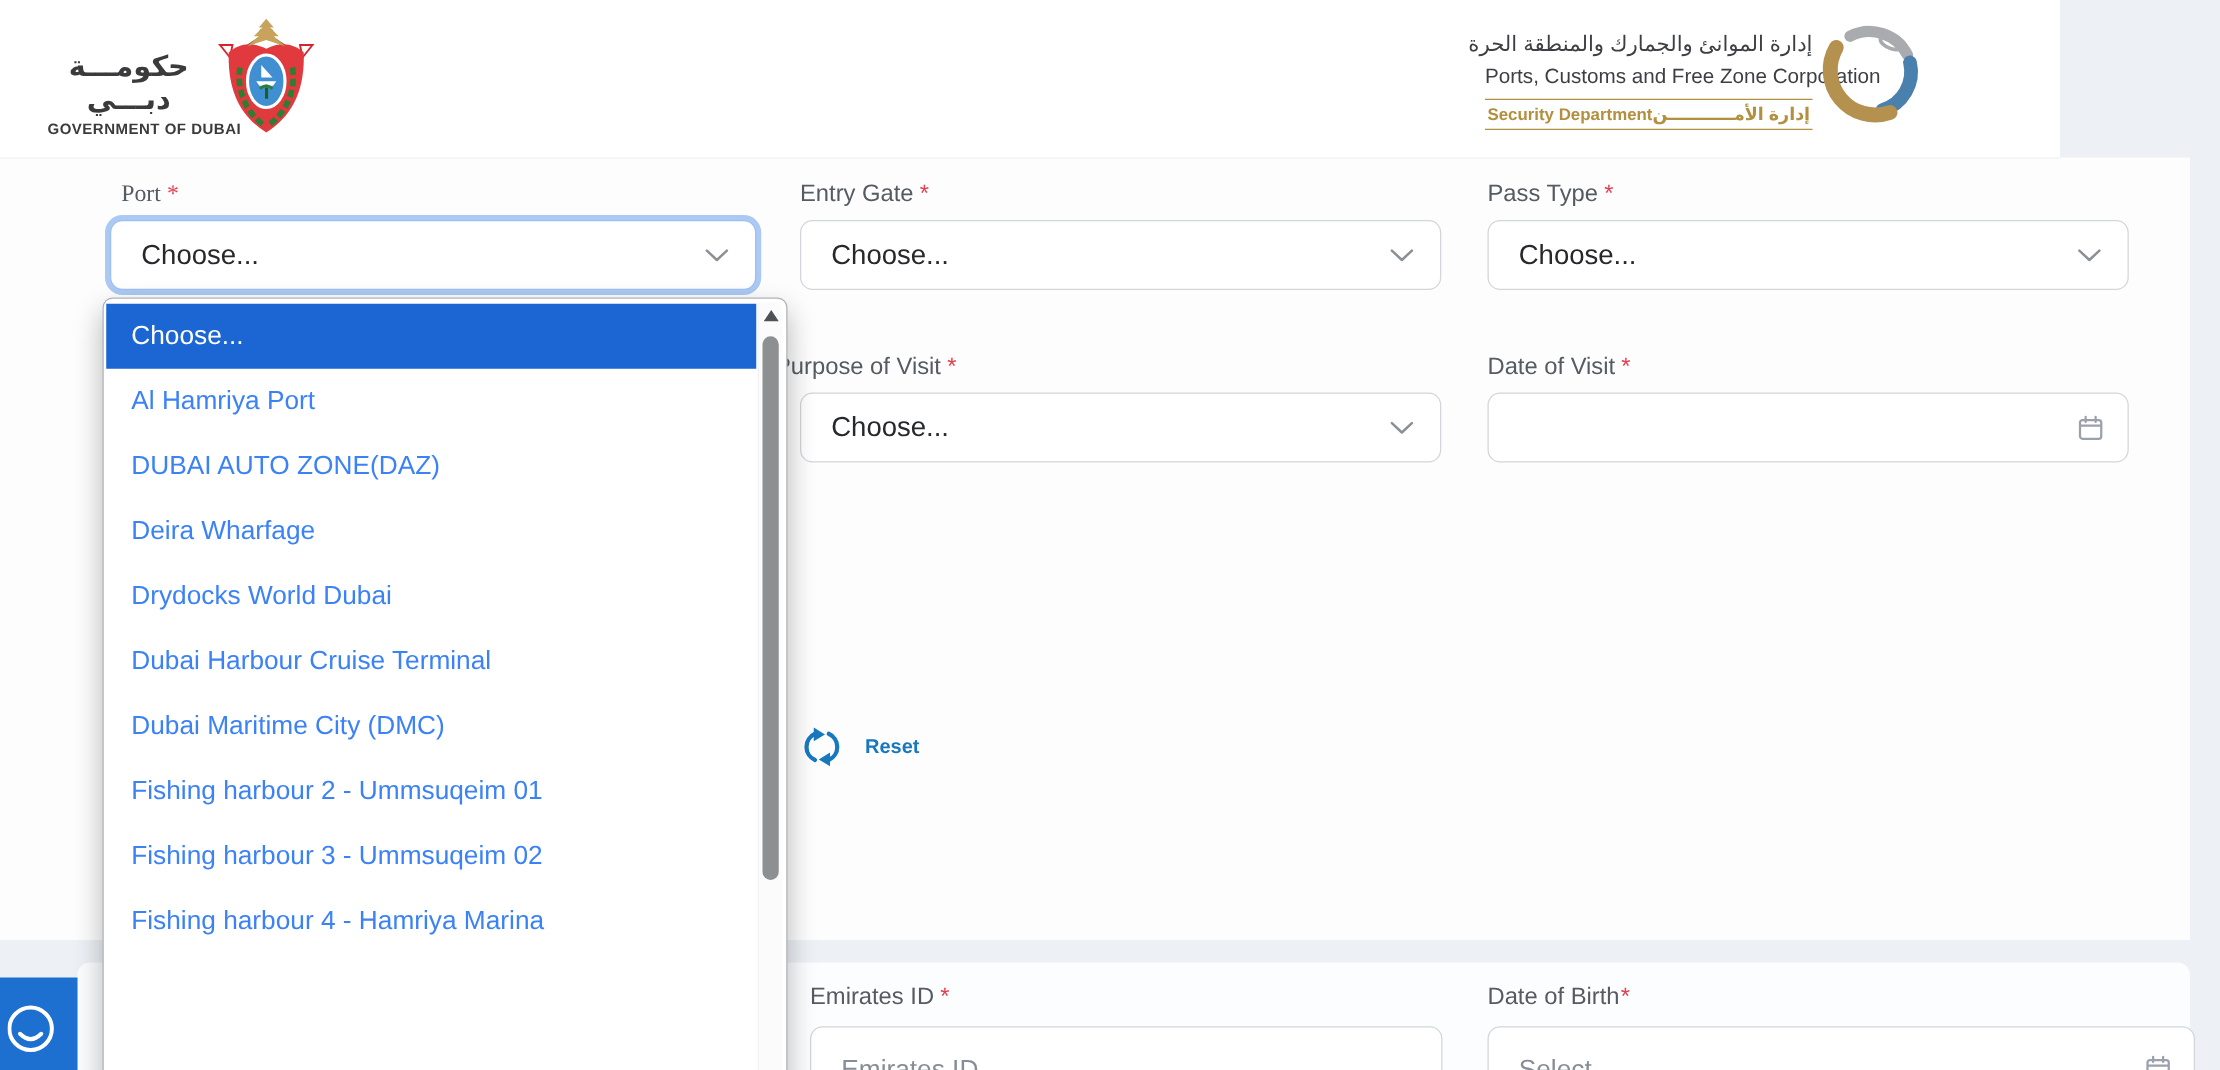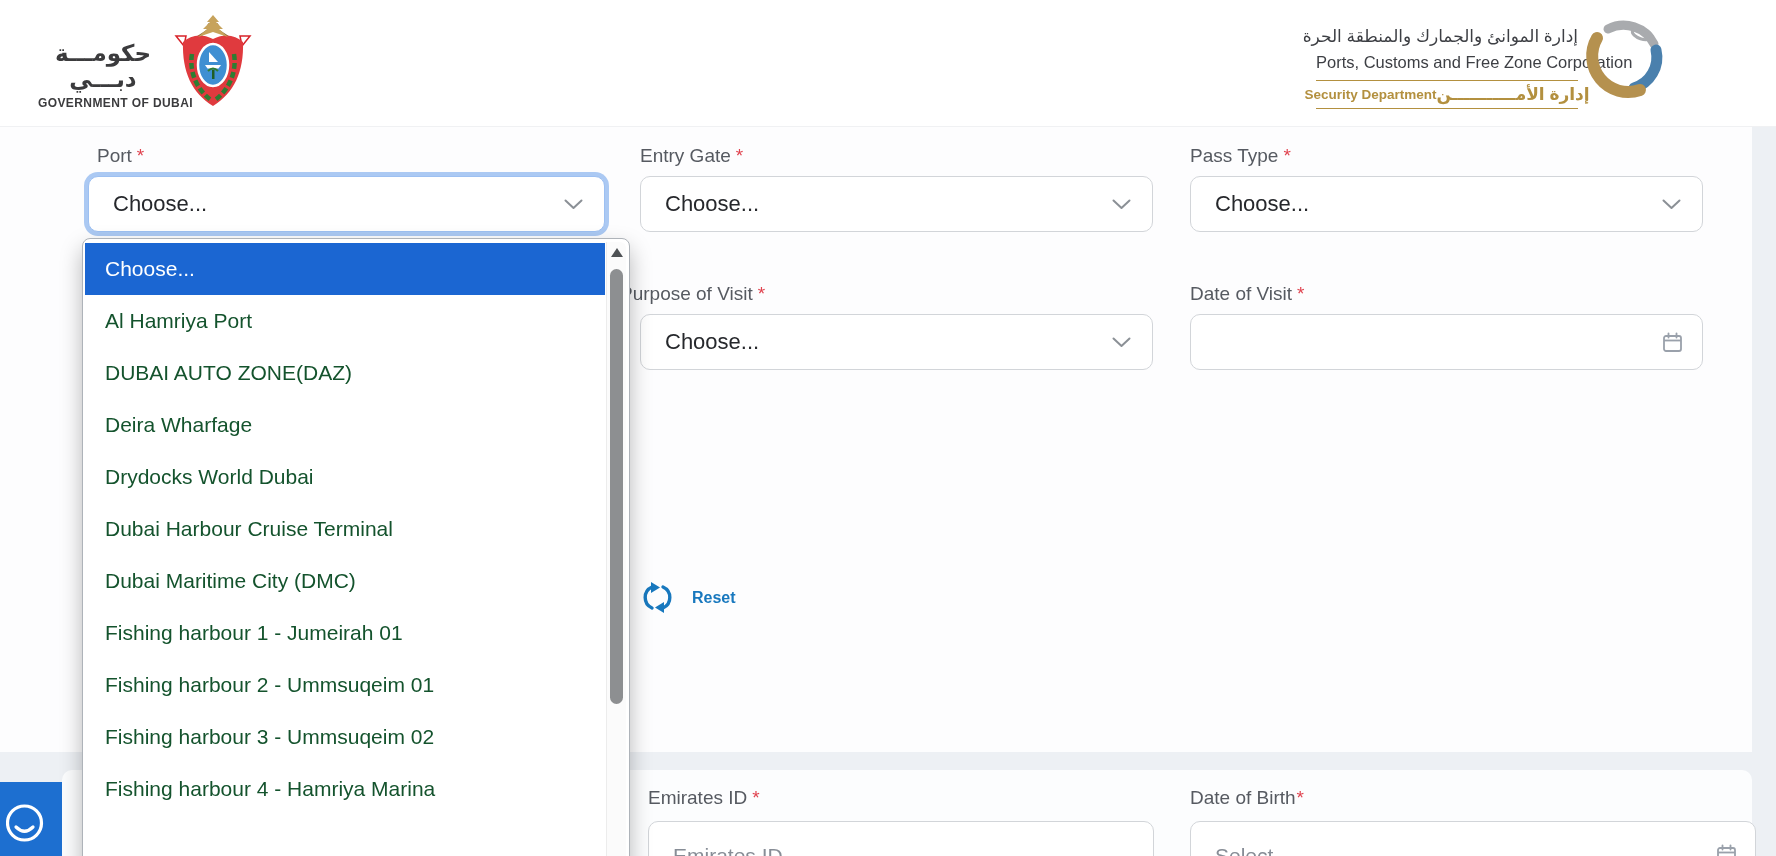--- a/index.html
+++ b/index.html
@@ -3,32 +3,32 @@
 <meta charset="utf-8">
 <style>
   html,body{margin:0;padding:0;background:#dfe3e8;}
   .page{
     position:relative;width:1776px;height:856px;overflow:hidden;
     background:#edf0f4;
     font-family:"Liberation Sans","DejaVu Sans",sans-serif;
     -webkit-font-smoothing:antialiased;
   }
   
-  .header{position:absolute;left:0;top:0;width:1776px;height:126px;background:#ffffff;border-bottom:1px solid #f0f1f3;z-index:5;}
+  .header{position:absolute;left:0;top:0;width:1613px;height:126px;background:#ffffff;border-bottom:1px solid #f0f1f3;z-index:5;padding-left:35px;}
   .gov-text{position:absolute;left:38px;top:40px;width:130px;text-align:center;}
   .gov-text .ar{font-size:23px;font-weight:bold;color:#3b3b3d;direction:rtl;line-height:26px;}
   .gov-text .en{font-size:12px;font-weight:bold;color:#3b3b3d;letter-spacing:.4px;margin-top:4px;white-space:nowrap;}
   .crest{position:absolute;left:172px;top:12px;}
   .pcfc-text{position:absolute;right:198px;top:26px;width:262px;text-align:right;}
   .pcfc-text .ar{font-size:17px;color:#3d3f44;direction:rtl;white-space:nowrap;}
   .pcfc-text .en{font-size:16.5px;color:#3d3f44;margin-top:6px;white-space:nowrap;}
   .dept-row{margin-top:8px;border-top:1.5px solid #b3903f;border-bottom:1.5px solid #b3903f;
     padding:3px 2px;display:flex;justify-content:center;align-items:center;}
   .dept-row .en{font-size:13.5px;font-weight:bold;color:#b3903f;margin-top:0;}
-  .dept-row .ar{font-size:17px;color:#b3903f;font-weight:bold;}
+  .dept-row .ar{font-size:14px;color:#b3903f;font-weight:bold;}
   .globe{position:absolute;right:108px;top:16px;}
   
   .upper-card{position:absolute;left:0;top:126px;width:1752px;height:626px;background:#fdfdfe;}
   .lower-card{position:absolute;left:62px;top:770px;width:1690px;height:120px;background:#fcfdfe;border-radius:10px 10px 0 0;}
   
   .flabel{position:absolute;font-size:19px;color:#565a61;white-space:nowrap;}
   .req{color:#e0434f;margin-left:5px;}
   .req.tight{margin-left:1px;}
   .field{position:absolute;height:56px;background:#ffffff;border:1px solid #d2d5d9;border-radius:10px;
     display:flex;align-items:center;box-sizing:border-box;}
@@ -43,21 +43,21 @@
   .input-wrap{position:absolute;}
   .input-wrap .cal{position:absolute;right:18px;top:22px;}
   
   .reset-btn{position:absolute;left:640px;top:580px;display:flex;align-items:center;gap:17px;cursor:pointer;background:none;border:none;padding:0;}
   .reset-btn .txt{font-size:16px;font-weight:bold;color:#1878be;font-family:inherit;text-align:center;}
   
   .dropdown{position:absolute;left:82px;top:238px;width:548px;height:650px;background:#ffffff;
     border:1px solid #aeb3b9;border-radius:8px;box-shadow:0 10px 22px rgba(0,0,0,.28);z-index:10;
     padding-top:4px;box-sizing:border-box;}
   .dd-list{position:absolute;left:2px;top:4px;right:24px;}
-  .dd-option{height:52px;line-height:52px;font-size:21px;color:#14532d;padding-left:20px;white-space:nowrap;overflow:hidden;}
+  .dd-option{height:52px;line-height:52px;font-size:21px;color:#3b82f6;padding-left:20px;white-space:nowrap;overflow:hidden;}
   .dd-option.selected{background:#1b66d2;color:#ffffff;}
   .dd-scrollbar{position:absolute;top:3px;bottom:3px;right:3px;width:19px;background:#fbfbfb;border-left:1px solid #ececec;border-radius:0 6px 6px 0;}
   .dd-up{position:absolute;top:6px;left:4px;width:0;height:0;border-left:6px solid transparent;border-right:6px solid transparent;border-bottom:9px solid #4f5255;}
   .dd-thumb{position:absolute;top:27px;left:3px;width:13px;height:435px;background:#8d8f91;border-radius:7px;}
   
   .happy{position:absolute;left:0;top:782px;width:62px;height:74px;background:#1d6fd0;z-index:20;border:none;cursor:pointer;}
   
   svg{display:block;}
 </style>
 </head>
@@ -104,21 +104,21 @@
         <path d="M72,34 A32,32 0 0 1 50,72" fill="none" stroke="#4a80ad" stroke-width="11" stroke-linecap="round"></path>
         <path d="M13,22 A36,36 0 0 0 56,74" fill="none" stroke="#b5914f" stroke-width="12" stroke-linecap="round"></path>
         <ellipse cx="58" cy="18" rx="10" ry="5" fill="none" stroke="#a9abae" stroke-width="3" transform="rotate(18 58 18)"></ellipse>
       </svg>
     </div>
   </div>
 
   <div class="upper-card"></div>
   <div class="lower-card"></div>
 
-  <div class="flabel" style="left:97px;top:145px;">
+  <div class="flabel" style="left:97px;top:145px;font-family:Liberation Serif, serif;">
     <span>Port</span><span class="req">*</span>
   </div>
   <div class="field focused" style="left:88px;top:176px;width:517px;">
     <span class="value">Choose...</span>
     <span class="chev">
       <svg width="21" height="13" viewBox="0 0 21 13">
           <path d="M2.5 2.5 L10.5 10 L18.5 2.5" fill="none" stroke="#8b9096" stroke-width="2" stroke-linecap="round" stroke-linejoin="round"></path>
         </svg>
     </span>
   </div>
@@ -208,21 +208,20 @@
 
   <div class="dropdown">
     <div class="dd-list">
         <div class="dd-option selected">Choose...</div>
         <div class="dd-option">Al Hamriya Port</div>
         <div class="dd-option">DUBAI AUTO ZONE(DAZ)</div>
         <div class="dd-option">Deira Wharfage</div>
         <div class="dd-option">Drydocks World Dubai</div>
         <div class="dd-option">Dubai Harbour Cruise Terminal</div>
         <div class="dd-option">Dubai Maritime City (DMC)</div>
-        <div class="dd-option">Fishing harbour 1 - Jumeirah 01</div>
         <div class="dd-option">Fishing harbour 2 - Ummsuqeim 01</div>
         <div class="dd-option">Fishing harbour 3 - Ummsuqeim 02</div>
         <div class="dd-option">Fishing harbour 4 - Hamriya Marina</div>
       </div>
     <div class="dd-scrollbar">
       <div class="dd-up"></div>
       <div class="dd-thumb"></div>
     </div>
   </div>
 

